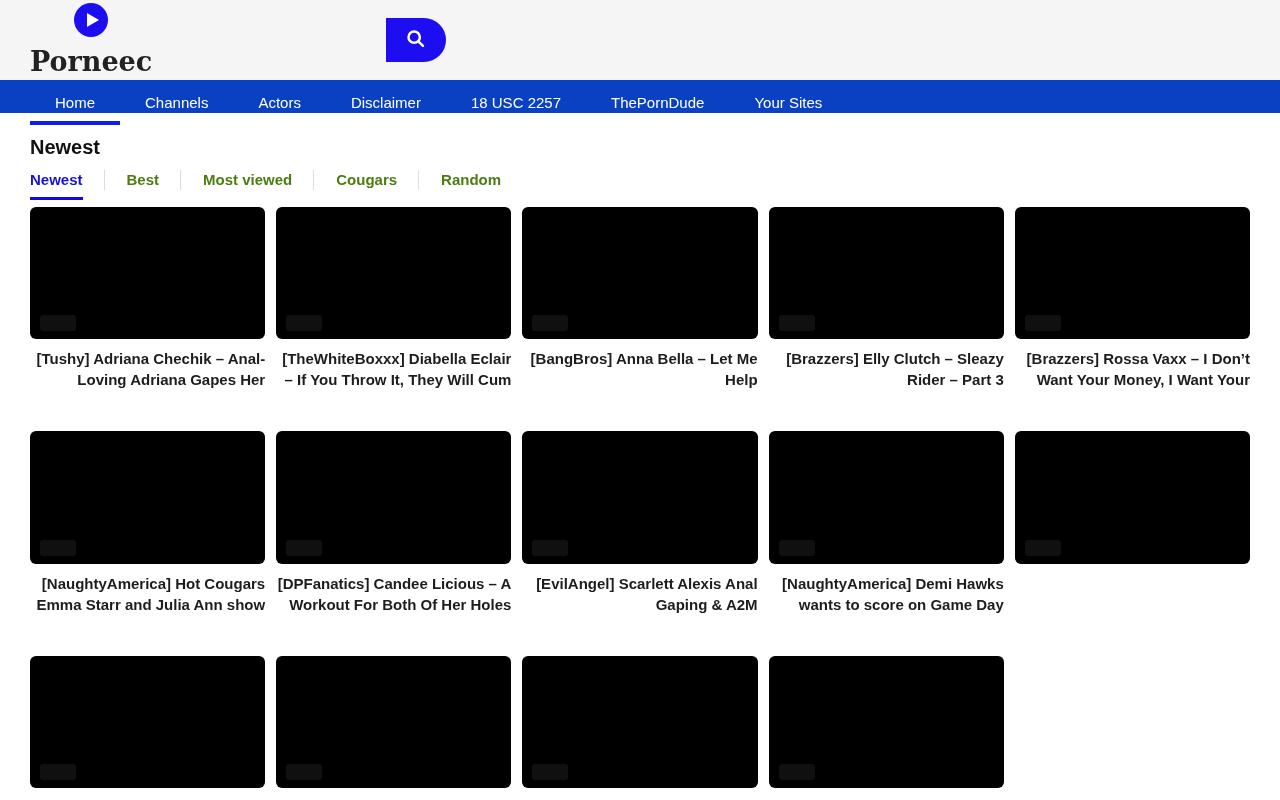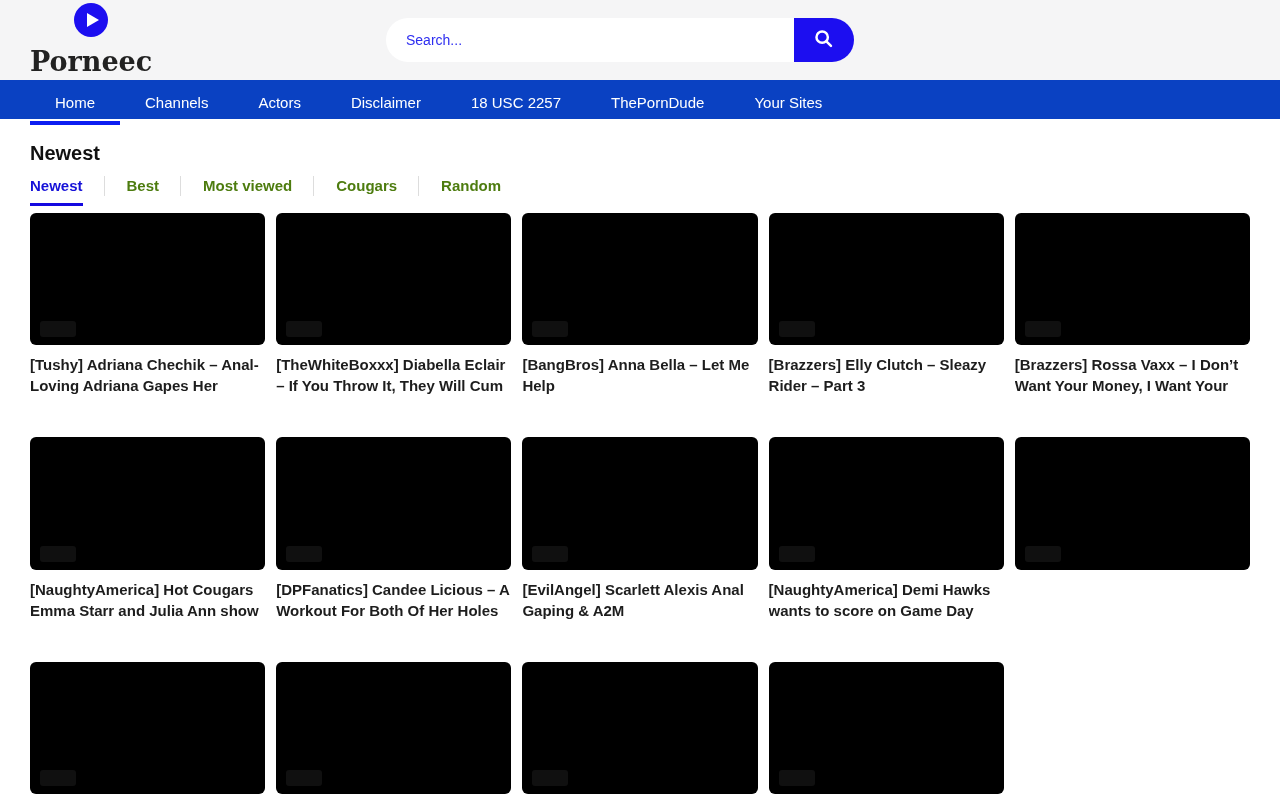--- a/index.html
+++ b/index.html
@@ -67,21 +67,21 @@
     width: 60px; height: 44px;
     border: none;
     background: #1c0ef0;
     border-radius: 0 22px 22px 0;
     cursor: pointer;
     display: flex; align-items: center; justify-content: center;
   }
 
   
   .nav {
-    height: 39px;
+    height: 33px;
     background: #0a41c2;
     display: flex;
     padding-left: 30px;
   }
   .nav-item {
     height: 45px;
     padding: 0 25px;
     display: flex;
     align-items: center;
     color: #ffffff;
@@ -126,21 +126,21 @@
   .tab.active { color: #1611d8; }
   .tab.active .tab-label { border-bottom-color: #1408e0; }
 
   .video-grid {
     margin-top: 7px;
     display: grid;
     grid-template-columns: repeat(5, 1fr);
     column-gap: 11px;
     row-gap: 41px;
   }
-  .video-card { cursor: pointer; }
+  .video-card { cursor: pointer; text-align: right; }
   .thumb {
     position: relative;
     width: 100%;
     aspect-ratio: 16 / 9;
     background: #000000;
     border-radius: 6px;
   }
   .duration-badge {
     position: absolute;
     left: 10px; bottom: 8px;
@@ -162,21 +162,20 @@
 <body>
 
 <header class="header">
   <div class="brand">
     <span class="logo-circle">
       <span class="play-tri"></span>
     </span>
     <span class="brand-name">Porneec</span>
   </div>
   <div class="searchbar">
-    <input class="search-input" type="text" placeholder="Search..." style="">
     <button class="search-btn">
       <span>
         <svg width="22" height="22" viewBox="0 0 24 24">
           <circle cx="10" cy="10" r="6.2" fill="none" stroke="#ffffff" stroke-width="2.7"></circle>
           <line x1="14.6" y1="14.6" x2="19.6" y2="19.6" stroke="#ffffff" stroke-width="2.7" stroke-linecap="round"></line>
         </svg>
       </span>
     </button>
   </div>
 </header>

